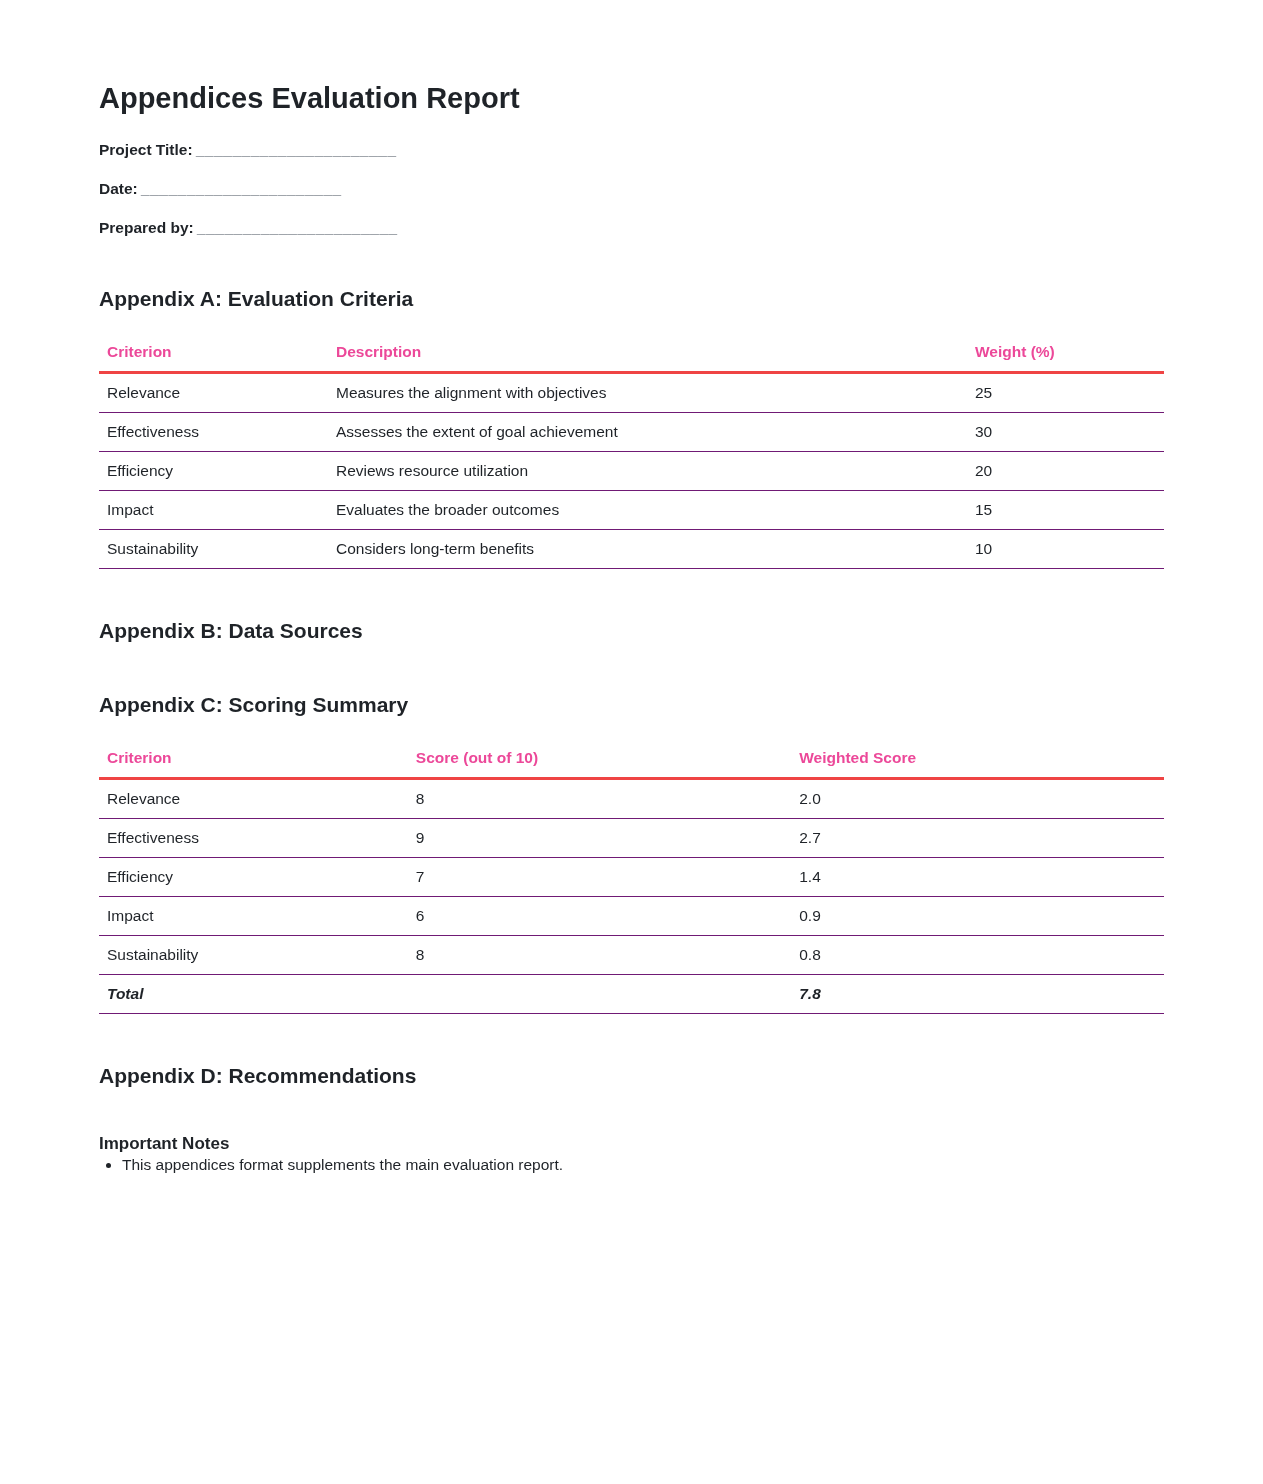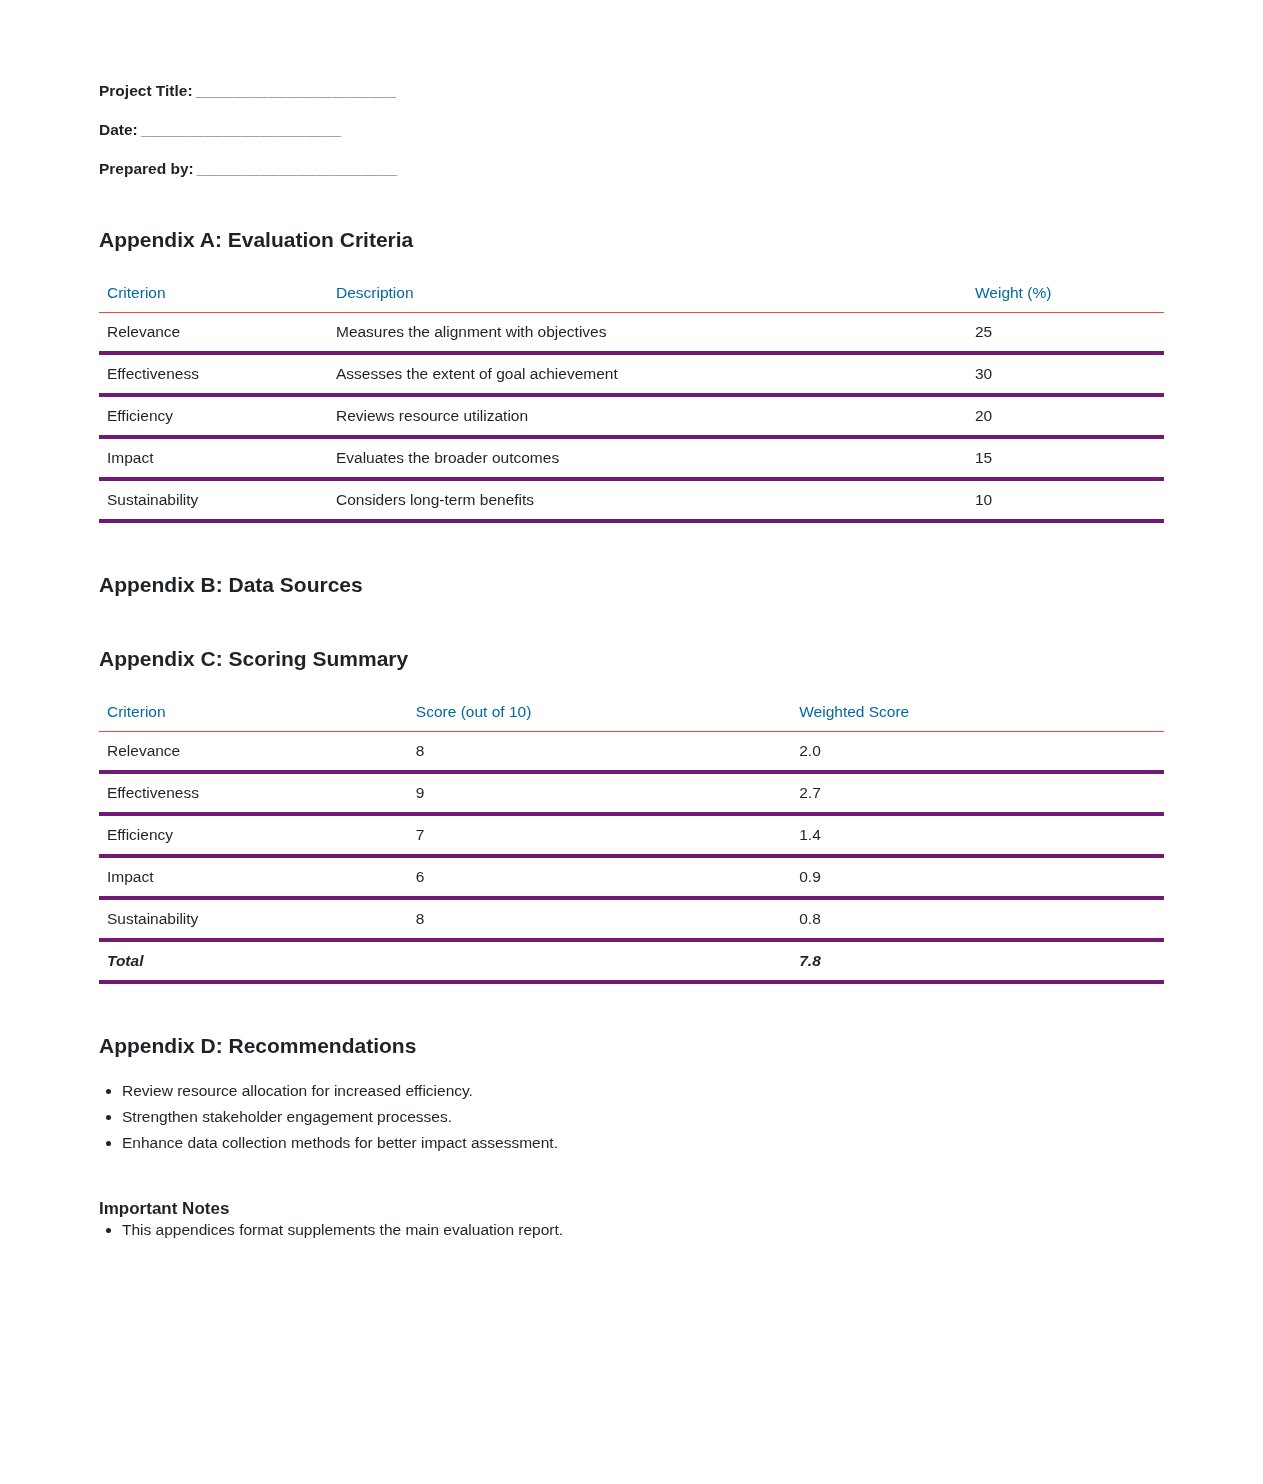--- a/index.html
+++ b/index.html
@@ -46,47 +46,48 @@
     color: #1f2328;
   }
   table.doc-table {
     width: 100%;
     border-collapse: collapse;
     font-size: 15.5px;
     margin: 0 0 8px 0;
   }
   table.doc-table th {
     text-align: left;
-    font-weight: 400;
+    font-weight: 700;
     padding: 10px 8px;
-    border-bottom: 1px solid #ef4444;
-    color: #0369a1;
+    border-bottom: 3px solid #ef4444;
+    color: #ec4899;
   }
   table.doc-table td {
     padding: 10px 8px;
-    border-bottom: 4px solid #701a75;
+    border-bottom: 1px solid #701a75;
     color: #1f2328;
   }
   tr.total-row td { font-weight: 700; font-style: italic; }
   ul.doc-list {
     margin: 0;
     padding-left: 23px;
     font-size: 15.5px;
     color: #1f2328;
   }
   ul.doc-list li {
     margin: 0 0 5px 0;
     line-height: 21px;
   }
 </style>
 </head>
 <body>
 
 <div class="page">
 
+  <h1 class="doc-title">Appendices Evaluation Report</h1>
 
   <p class="field-line">
     <span class="label">Project Title:</span>
     <span class="blank">______________________</span>
   </p>
   <p class="field-line">
     <span class="label">Date:</span>
     <span class="blank">______________________</span>
   </p>
   <p class="field-line">
@@ -185,25 +186,20 @@
       <tr class="total-row">
         <td>Total</td>
         <td></td>
         <td>7.8</td>
       </tr>
     </tbody>
   </table>
 
   <h2 class="section-heading">Appendix D: Recommendations</h2>
 
-  <ul class="doc-list">
-    <li>Review resource allocation for increased efficiency.</li>
-    <li>Strengthen stakeholder engagement processes.</li>
-    <li>Enhance data collection methods for better impact assessment.</li>
-  </ul>
 
   <h3 class="sub-heading">Important Notes</h3>
 
   <ul class="doc-list">
     <li>This appendices format supplements the main evaluation report.</li>
   </ul>
 
 </div>
 
 </body></html>

